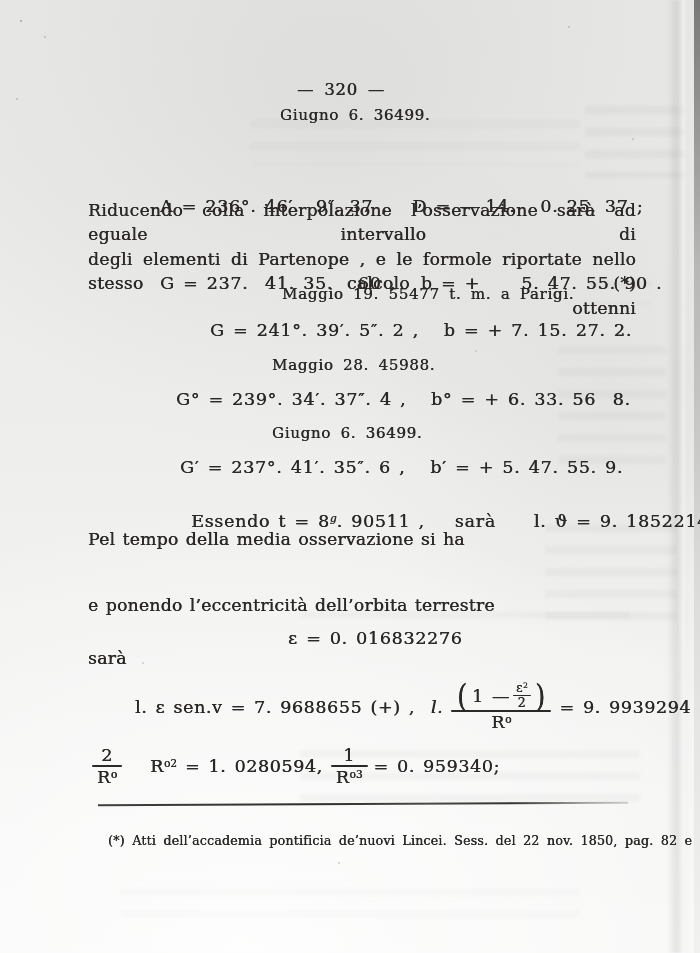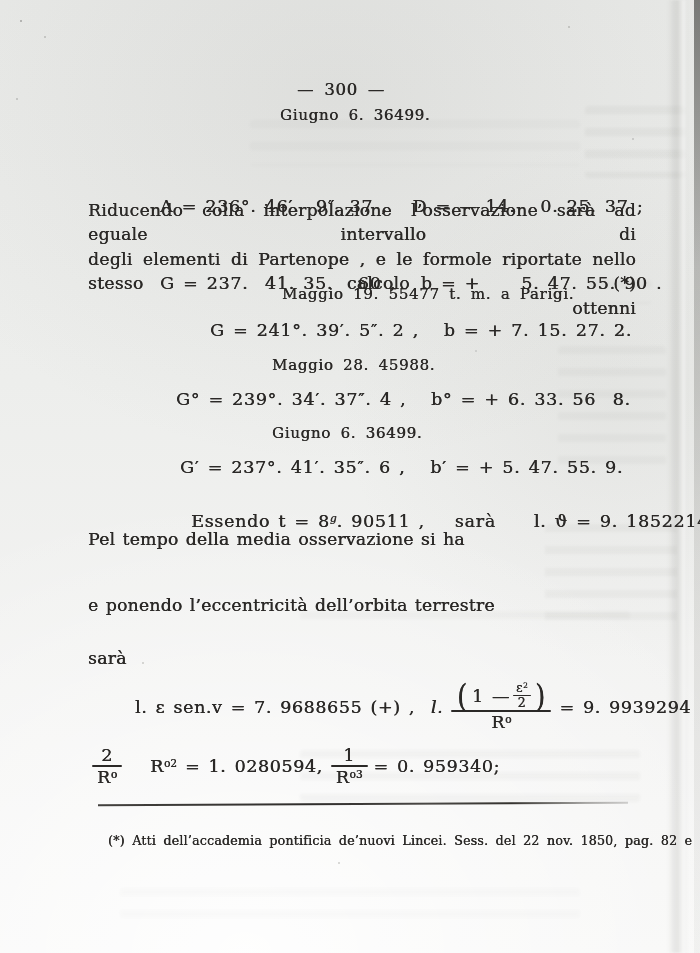--- a/index.html
+++ b/index.html
@@ -74,21 +74,21 @@
   <div class="ghost" style="left:588px; top:280px; width:64px; height:24px; opacity:0.08;"></div>
   <div class="ghost" style="left:558px; top:346px; width:108px; height:128px; opacity:0.08;"></div>
   <div class="ghost" style="left:545px; top:524px; width:132px; height:108px; opacity:0.09;"></div>
   <div class="ghost" style="left:300px; top:611px; width:330px; height:16px; opacity:0.07;"></div>
   <div class="ghost" style="left:300px; top:750px; width:340px; height:52px; opacity:0.08;"></div>
   <div class="ghost" style="left:120px; top:888px; width:460px; height:30px; opacity:0.04;"></div>
   <div class="crease"></div>
   <div class="edge-right"></div>
   <div class="speckles"></div>
 
-  <div class="txt heading" style="left:297px; top:80px; font-size:16.5px;">— 300 —</div>
+  <div class="txt heading" style="left:297px; top:80px; font-size:16.5px;">— 320 —</div>
   <div class="txt heading" style="left:280px; top:106px;">Giugno 6. 36499.</div>
 
   <div class="txt eq eq-lines" style="left:160px; top:143px;">
     <div>A = 236°. 46′.  9″. 37 ,   D = — 14.   0. 25. 37 ;</div>
     <div>G = 237.  41. 35.   60 ,   b = +     5. 47. 55. 90 .</div>
   </div>
 
   <div class="txt para" style="left:88px; top:198px;">
     <div class="jline">Riducendo colla interpolazione l’osservazione sarà ad eguale intervallo di</div>
     <div class="jline">degli elementi di Partenope , e le formole riportate nello stesso calcolo (*)</div>
@@ -103,20 +103,21 @@
 
   <div class="txt heading" style="left:272px; top:424px;">Giugno 6. 36499.</div>
   <div class="txt eq" style="left:180px; top:457px;">G′ = 237°. 41′. 35″. 6 ,   b′ = + 5. 47. 55. 9.</div>
 
   <div class="txt eq" style="left:158px; top:491px;">
     <span>Essendo t = 8</span><sup class="s ital">g</sup><span>. 90511 ,</span><span class="small-gap"></span><span>sarà</span><span class="big-gap"></span><span>l. ϑ = 9. 1852214.</span>
   </div>
 
   <div class="txt para" style="left:88px; top:527px; white-space:pre;">Pel tempo della media osservazione si ha</div>
   <div class="txt para" style="left:88px; top:593px; white-space:pre;">e ponendo l’eccentricità dell’orbita terrestre</div>
+  <div class="txt eq" style="left:288px; top:628px;">ε = 0. 016832276</div>
   <div class="txt para" style="left:88px; top:646px; white-space:pre;">sarà</div>
 
   <div class="frow" style="left:135px; top:668px; height:78px;">
     <span style="white-space:pre;">l. ε sen.v = 7. 9688655 (+) ,</span>
     <span style="display:inline-block; width:16px;"></span>
     <span class="ital">l.</span>
     <span style="display:inline-block; width:8px;"></span>
     <span class="frac">
       <span class="fnum paren-row">
         <span class="bigparen">(</span>

